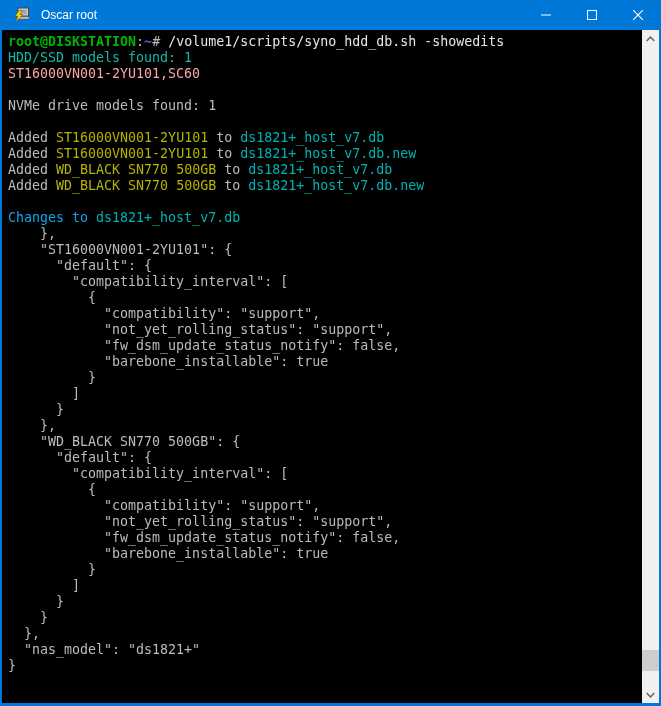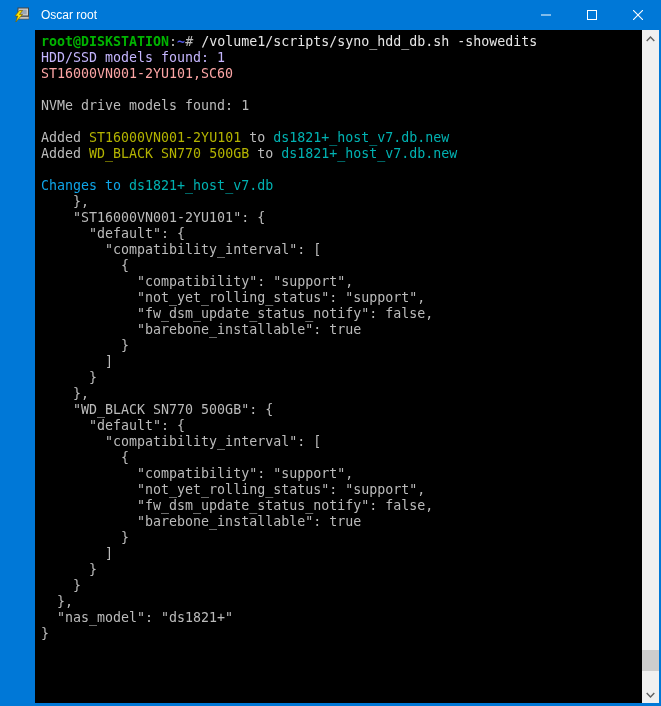--- a/index.html
+++ b/index.html
@@ -26,21 +26,20 @@
     width:46px; height:30px; display:flex;
     align-items:center; justify-content:center; cursor:default;
   }
   .win-btn svg { display:block; }
   .body {
     display:flex; height:676px;
     border-left:2px solid var(--accent,#0078D7);
     border-right:2px solid var(--accent,#0078D7);
     border-bottom:3px solid var(--accent,#0078D7);
     background:var(--term-bg,#000);
-    margin-left:33px;
   }
   .terminal {
     flex:1 1 auto; overflow:hidden;
     padding:4px 0 0 6px;
     font-size:13.3px; line-height:16px;
   }
   .term-line { height:16px; white-space:pre; }
   .scrollbar {
     flex:0 0 17px; width:17px; position:relative;
     background:var(--sb-track,#F0F0F0);
@@ -87,26 +86,28 @@
             <line x1="0" y1="0" x2="10" y2="10" stroke="#fff" stroke-width="1.1"></line>
             <line x1="10" y1="0" x2="0" y2="10" stroke="#fff" stroke-width="1.1"></line>
           </svg>
       </div>
     </div>
   </div>
 
   <div class="body">
     <div class="terminal">
         <div class="term-line"><span style="color: rgb(0, 180, 0); font-weight: bold;">root@DISKSTATION</span><span style="color: rgb(187, 187, 187);">:</span><span style="color: rgb(84, 89, 232); font-weight: bold;">~</span><span style="color: rgb(187, 187, 187);"># </span><span style="color: rgb(230, 230, 230);">/volume1/scripts/syno_hdd_db.sh -showedits</span></div>
-        <div class="term-line"><span style="color: #c4b5fd;">HDD/SSD models found: 1</span></div>
+        <div class="term-line"><span style="color: #14b8a6;">HDD/SSD models found: 1</span></div>
         <div class="term-line"><span style="color: #fca5a5;">ST16000VN001-2YU101,SC60</span></div>
         <div class="term-line"></div>
         <div class="term-line"><span style="color: rgb(187, 187, 187);">NVMe drive models found: 1</span></div>
         <div class="term-line"></div>
+        <div class="term-line"><span style="color: rgb(187, 187, 187);">Added </span><span style="color: rgb(179, 179, 0);">ST16000VN001-2YU101</span><span style="color: rgb(187, 187, 187);"> to </span><span style="color: rgb(0, 178, 178);">ds1821+_host_v7.db</span></div>
         <div class="term-line"><span style="color: rgb(187, 187, 187);">Added </span><span style="color: rgb(179, 179, 0);">ST16000VN001-2YU101</span><span style="color: rgb(187, 187, 187);"> to </span><span style="color: rgb(0, 178, 178);">ds1821+_host_v7.db.new</span></div>
+        <div class="term-line"><span style="color: rgb(187, 187, 187);">Added </span><span style="color: rgb(179, 179, 0);">WD_BLACK SN770 500GB</span><span style="color: rgb(187, 187, 187);"> to </span><span style="color: rgb(0, 178, 178);">ds1821+_host_v7.db</span></div>
         <div class="term-line"><span style="color: rgb(187, 187, 187);">Added </span><span style="color: rgb(179, 179, 0);">WD_BLACK SN770 500GB</span><span style="color: rgb(187, 187, 187);"> to </span><span style="color: rgb(0, 178, 178);">ds1821+_host_v7.db.new</span></div>
         <div class="term-line"></div>
         <div class="term-line"><span style="color: #0ea5e9;">Changes to </span><span style="color: rgb(0, 178, 178);">ds1821+_host_v7.db</span></div>
         <div class="term-line"><span style="color: rgb(187, 187, 187);">    },</span></div>
         <div class="term-line"><span style="color: rgb(187, 187, 187);">    "ST16000VN001-2YU101": {</span></div>
         <div class="term-line"><span style="color: rgb(187, 187, 187);">      "default": {</span></div>
         <div class="term-line"><span style="color: rgb(187, 187, 187);">        "compatibility_interval": [</span></div>
         <div class="term-line"><span style="color: rgb(187, 187, 187);">          {</span></div>
         <div class="term-line"><span style="color: rgb(187, 187, 187);">            "compatibility": "support",</span></div>
         <div class="term-line"><span style="color: rgb(187, 187, 187);">            "not_yet_rolling_status": "support",</span></div>

